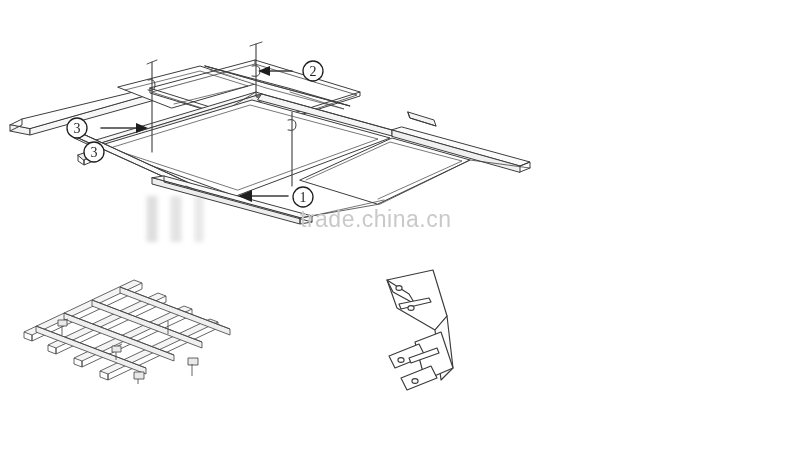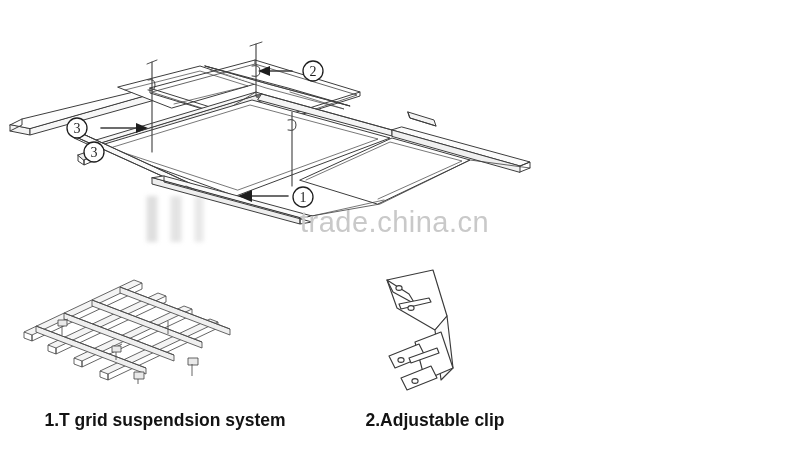--- a/index.html
+++ b/index.html
@@ -29,21 +29,21 @@
   #main-drawing svg,
   .part-figure svg {
     display: block;
   }
 
   
   #watermark {
     position: absolute;
     left: 300px;
     top: 206px;
-    font-size: 29px;
+    font-size: 23px;
     letter-spacing: 0.5px;
     color: #c9c9c9;
     font-family: "Liberation Sans", sans-serif;
     user-select: none;
     white-space: nowrap;
   }
   #watermark-ghost {
     position: absolute;
     left: 140px;
     top: 196px;
@@ -300,21 +300,20 @@
               <path d="M120,112 L120,100"></path>
               <rect x="116" y="100" width="10" height="7" fill="#e9e9e9"></rect>
               <rect x="40" y="48" width="9" height="6" fill="#e9e9e9"></rect>
               <rect x="94" y="74" width="9" height="6" fill="#e9e9e9"></rect>
               <rect x="170" y="86" width="10" height="7" fill="#e9e9e9"></rect>
               <path d="M174,92 L174,104"></path>
             </g>
           </g>
         </svg>
       </div>
-      <div class="part-caption">1.T grid suspendsion system</div>
     </div>
 
     <div class="part" id="part-2">
       <div class="part-figure">
         <svg width="120" height="140" viewBox="0 0 120 140" xmlns="http://www.w3.org/2000/svg">
           <g fill="#ffffff" stroke="#3a3a3a" stroke-width="1.15" stroke-linejoin="round">
 
             <path d="M12,12 L58,2 L72,48 L60,62 L22,40 Z"></path>
 
             <path d="M12,12 L34,26 L40,36 L18,24 Z"></path>
@@ -332,18 +331,17 @@
             <path d="M34,90 L62,80 L64,85 L36,95 Z"></path>
           </g>
           <g fill="#ffffff" stroke="#3a3a3a" stroke-width="1.1">
             <ellipse cx="24" cy="20" rx="3.1" ry="2.4"></ellipse>
             <ellipse cx="36" cy="40" rx="3.1" ry="2.4"></ellipse>
             <ellipse cx="26" cy="92" rx="3.1" ry="2.4"></ellipse>
             <ellipse cx="40" cy="113" rx="3.1" ry="2.4"></ellipse>
           </g>
         </svg>
       </div>
-      <div class="part-caption">2.Adjustable clip</div>
     </div>
 
 
   </div>
 </div>
 
 </body></html>

